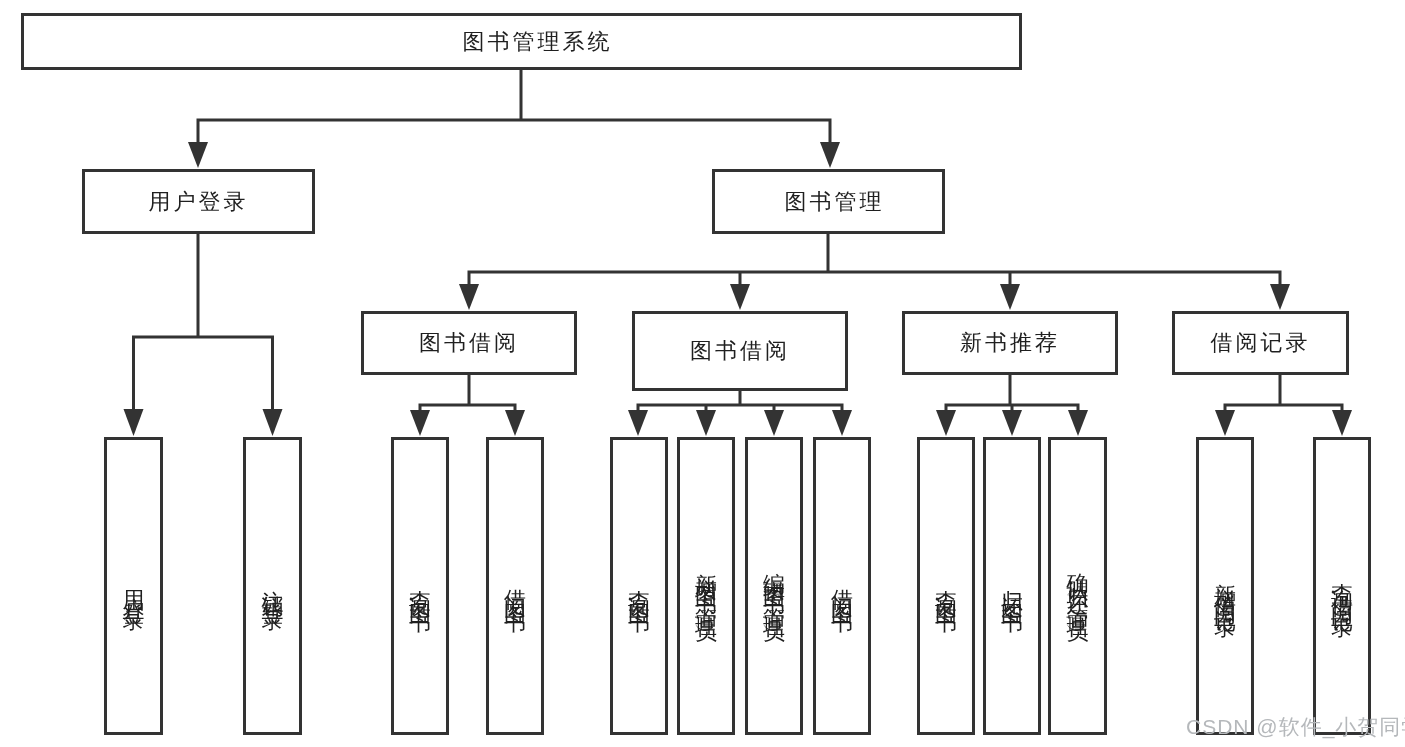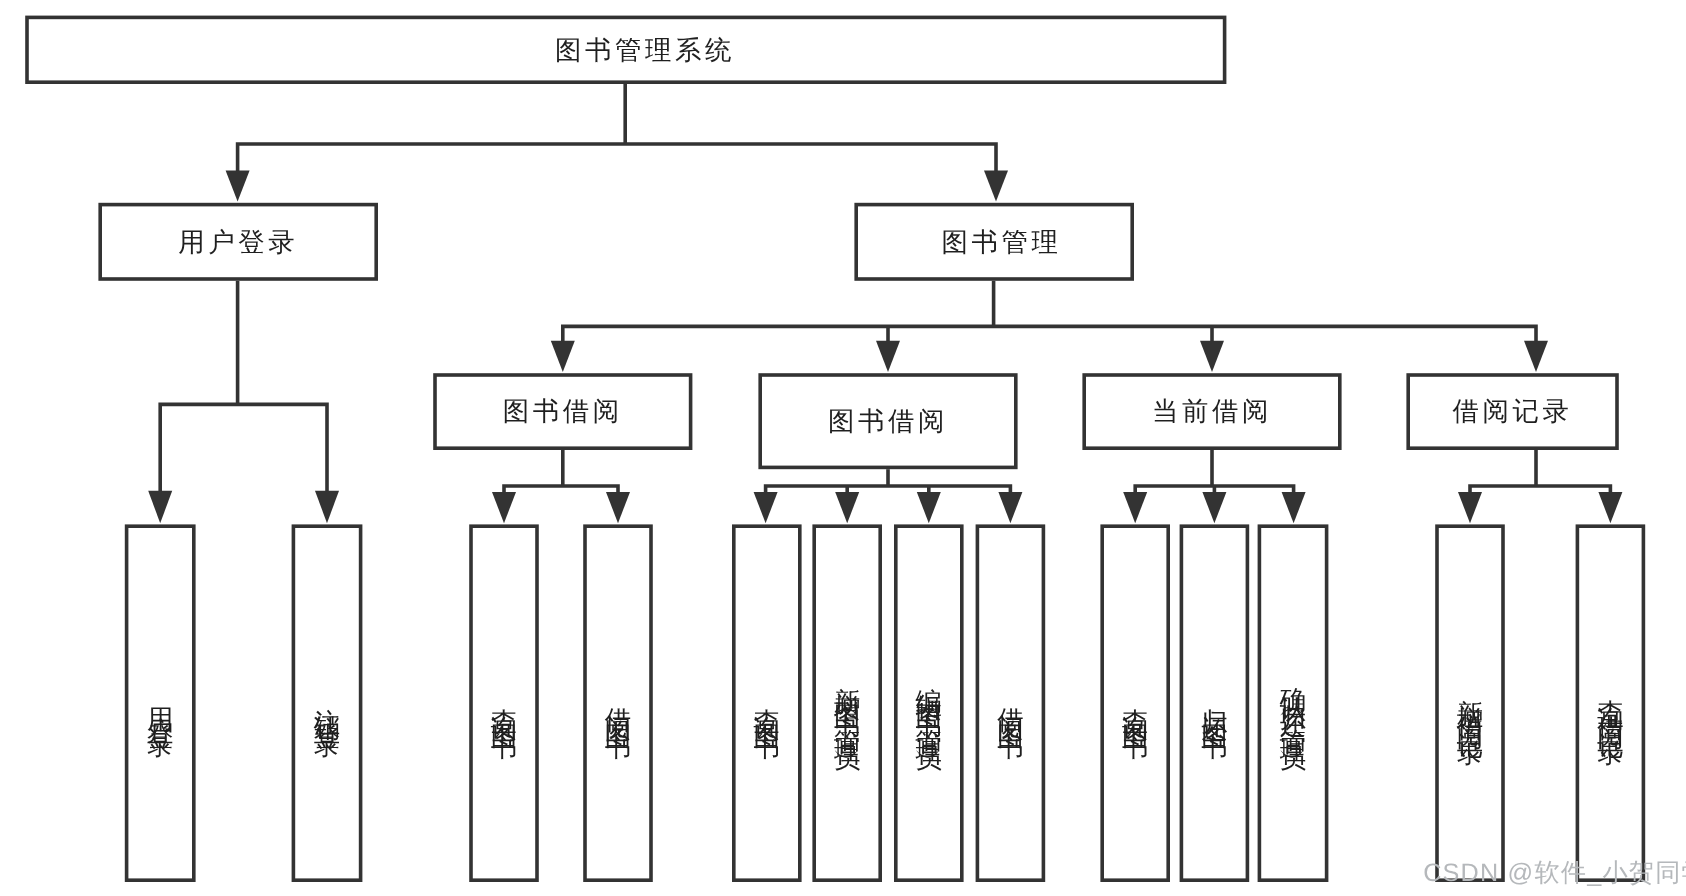--- a/index.html
+++ b/index.html
@@ -118,21 +118,21 @@
     </g>
   </svg>
 
   <div class="box" style="left:21px; top:13px; width:1001px; height:57px;padding-left:32px;">图书管理系统</div>
 
   <div class="box" style="left:82px; top:169px; width:233px; height:65px;">用户登录</div>
   <div class="box" style="left:712px; top:169px; width:233px; height:65px;padding-left:12px;">图书管理</div>
 
   <div class="box" style="left:361px; top:311px; width:216px; height:64px;">图书借阅</div>
   <div class="box" style="left:632px; top:311px; width:216px; height:80px;">图书借阅</div>
-  <div class="box" style="left:902px; top:311px; width:216px; height:64px;">当前借阅</div>
+  <div class="box" style="left:902px; top:311px; width:216px; height:64px;">新书推荐</div>
   <div class="box" style="left:1172px; top:311px; width:177px; height:64px;">借阅记录</div>
 
   <div class="box leaf" style="left:104px; top:437px; width:59px; height:298px;">用户登录</div>
   <div class="box leaf" style="left:243px; top:437px; width:59px; height:298px;">注销登录</div>
 
   <div class="box leaf" style="left:391px; top:437px; width:58px; height:298px;">查询图书</div>
   <div class="box leaf" style="left:486px; top:437px; width:58px; height:298px;">借阅图书</div>
 
   <div class="box leaf" style="left:610px; top:437px; width:58px; height:298px;">查询图书</div>
   <div class="box leaf" style="left:677px; top:437px; width:58px; height:298px;">新增图书（管理员）</div>

